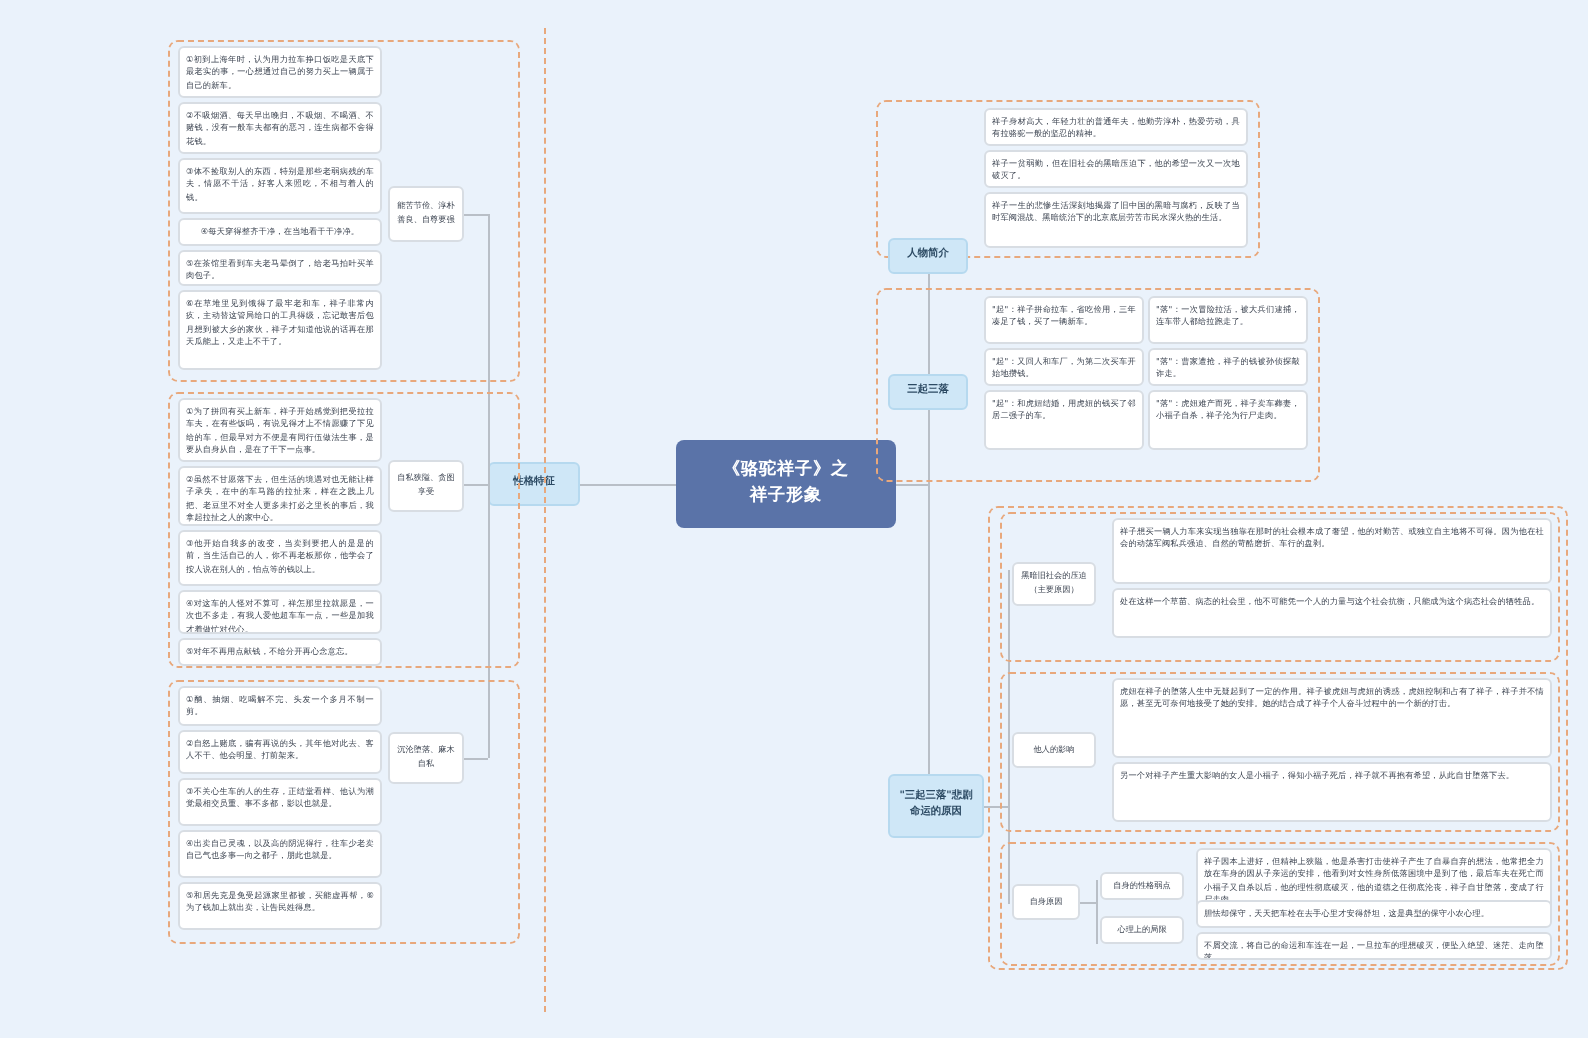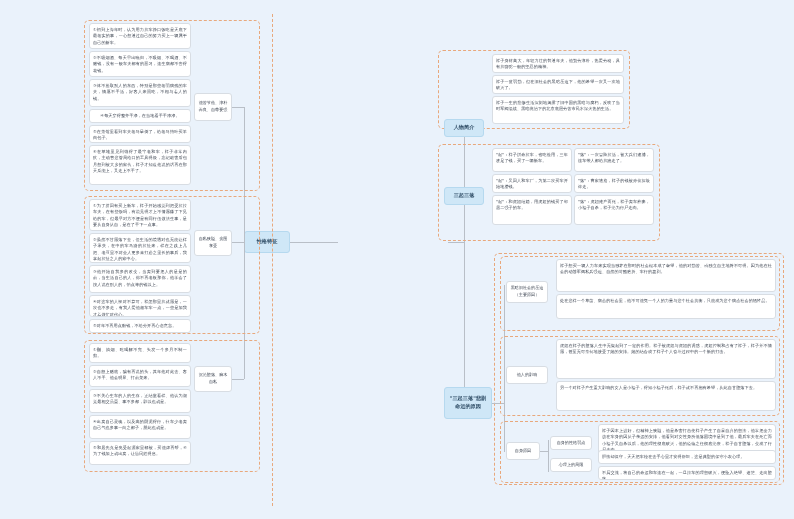--- a/index.html
+++ b/index.html
@@ -92,20 +92,26 @@
     width: 0; border-left: 1px dashed #e8a87c;
   }
   .cell-stack { position: absolute; }
   .cell-stack .node { position: relative; left: auto; top: auto; display: block; }
 </style>
 </head>
 <body>
 
 <div id="canvas">
 
+  <div class="center-node">
+    <div>
+      <div>《骆驼祥子》之</div>
+      <div>祥子形象</div>
+    </div>
+  </div>
 
   <div class="conn h" style="left:290px;top:242px;width:48px;"></div>
 
   <div class="blue-label" style="left:244px;top:231px;width:46px;height:22px;">性格特征</div>
 
   <div class="conn v" style="left:244px;top:107px;height:272px;"></div>
   <div class="conn h" style="left:232px;top:107px;width:12px;"></div>
   <div class="conn h" style="left:232px;top:242px;width:12px;"></div>
   <div class="conn h" style="left:232px;top:379px;width:12px;"></div>
 

